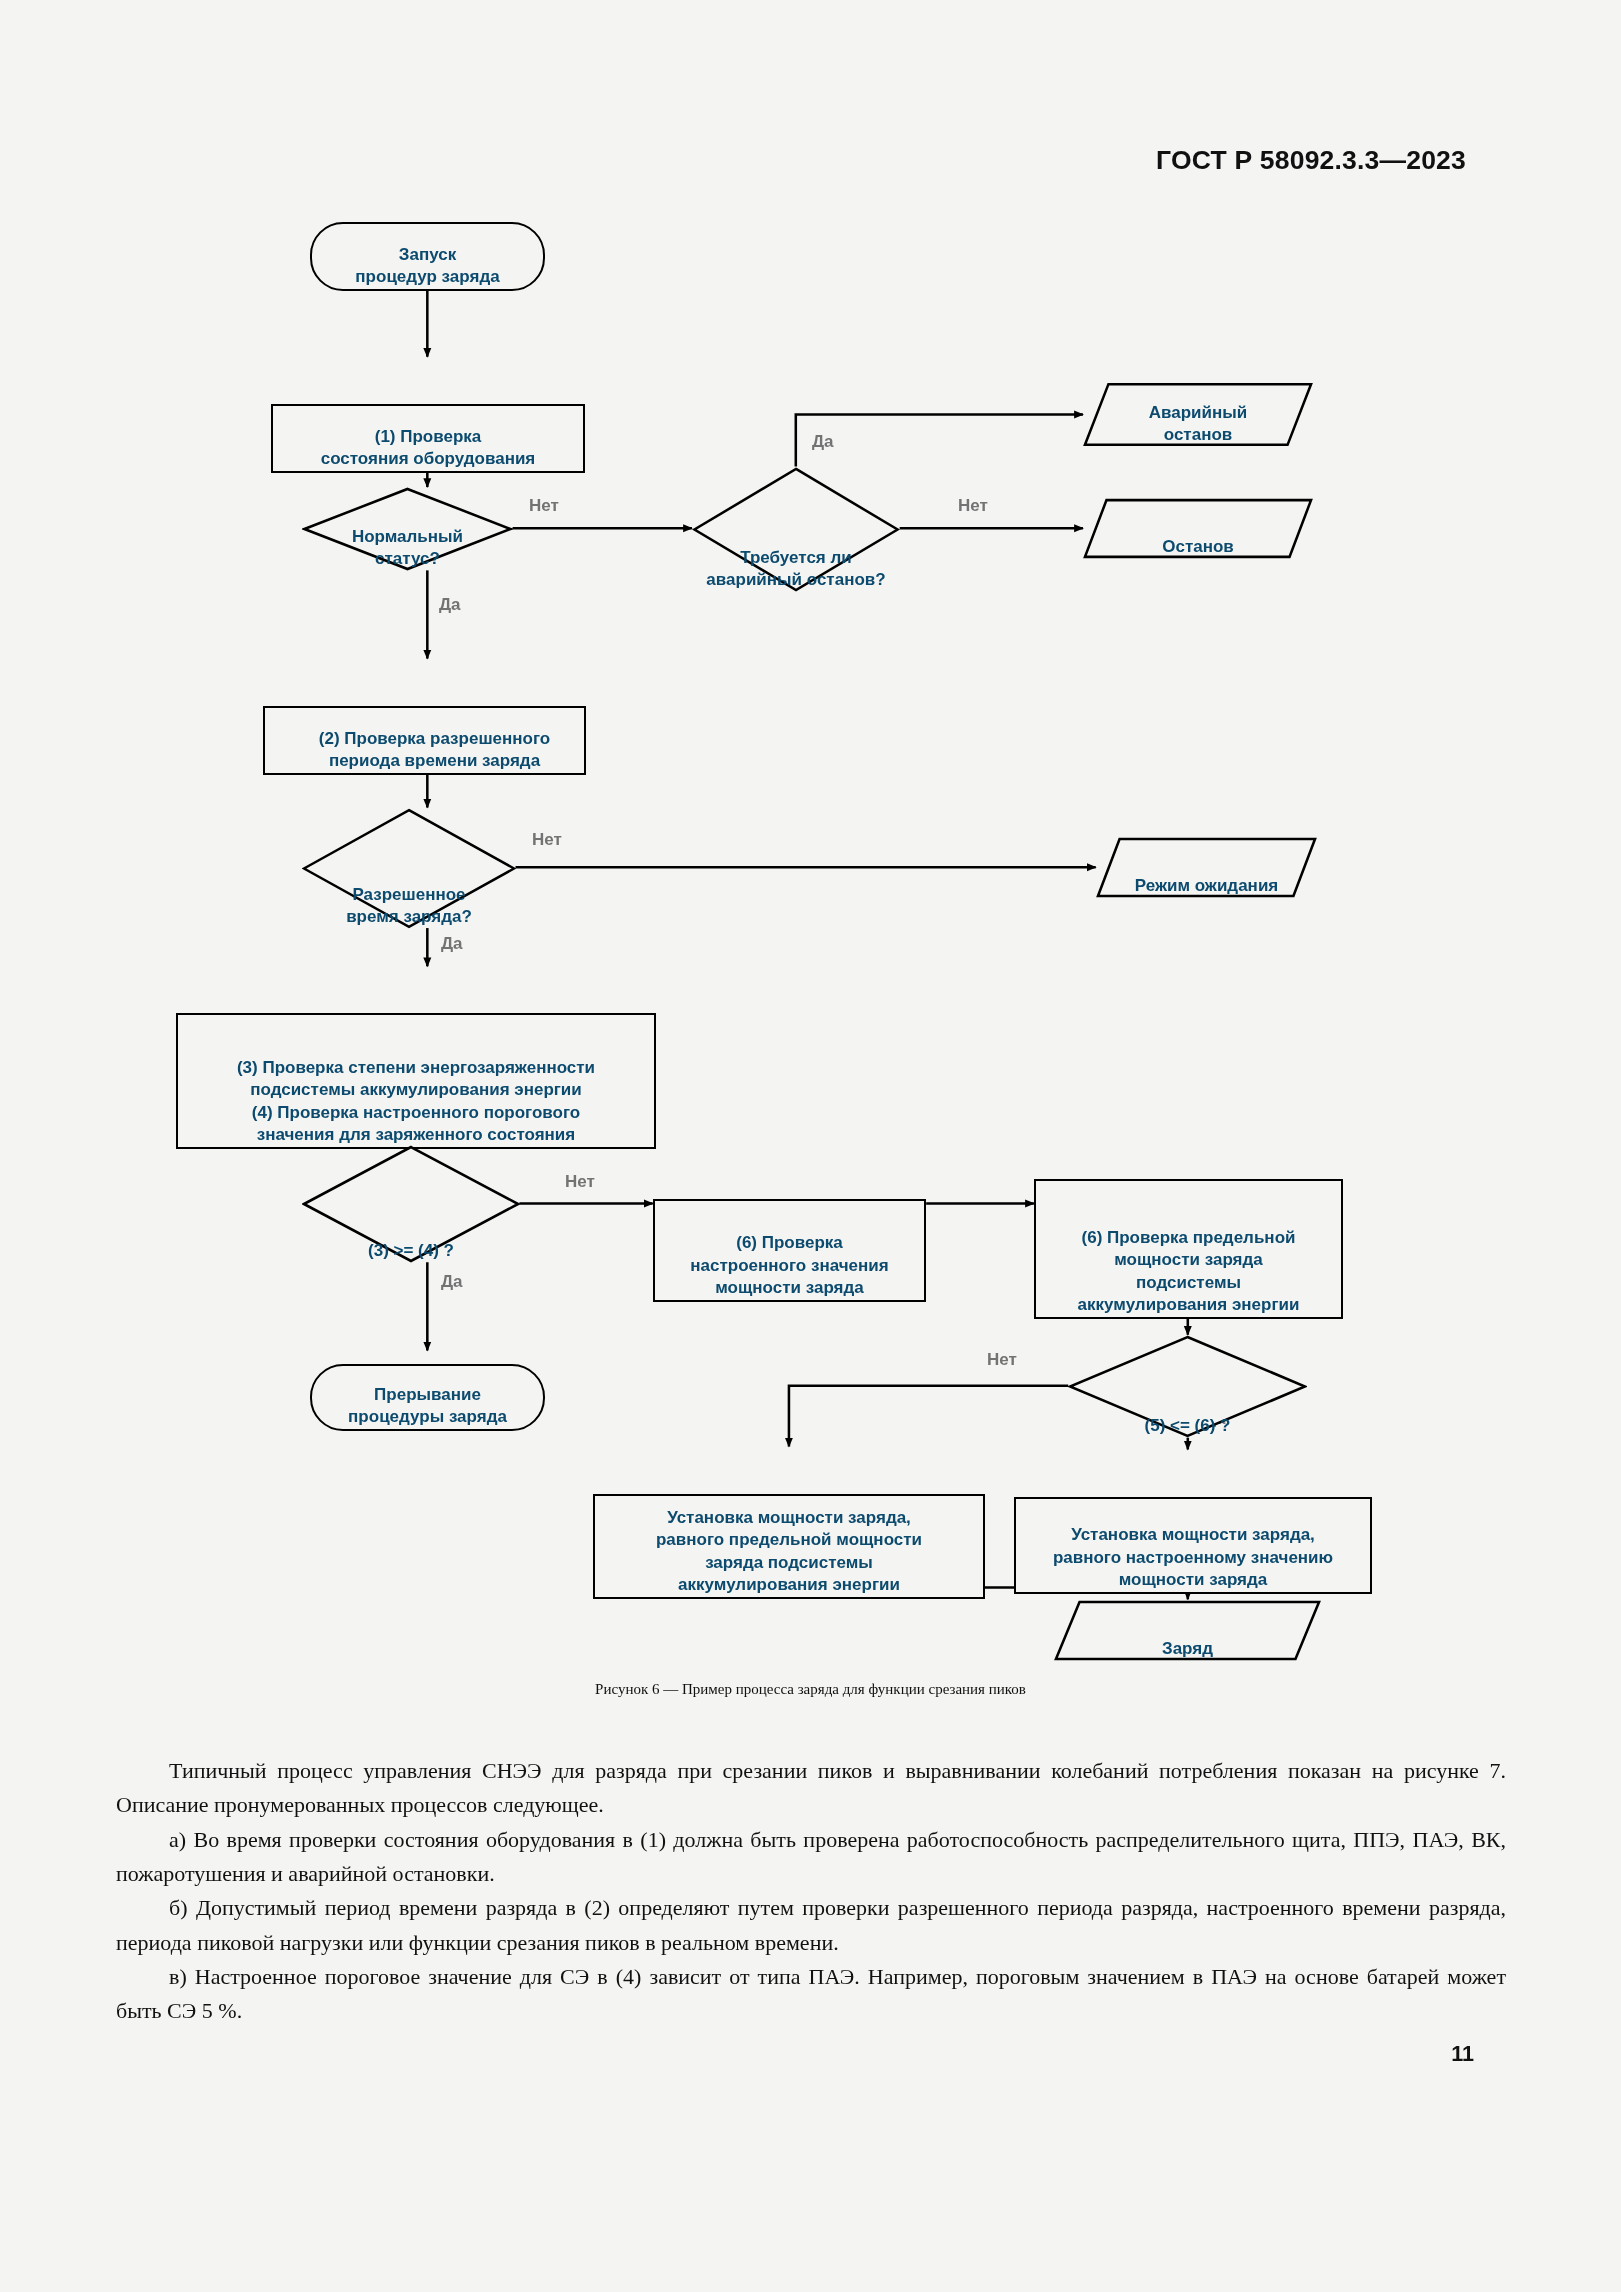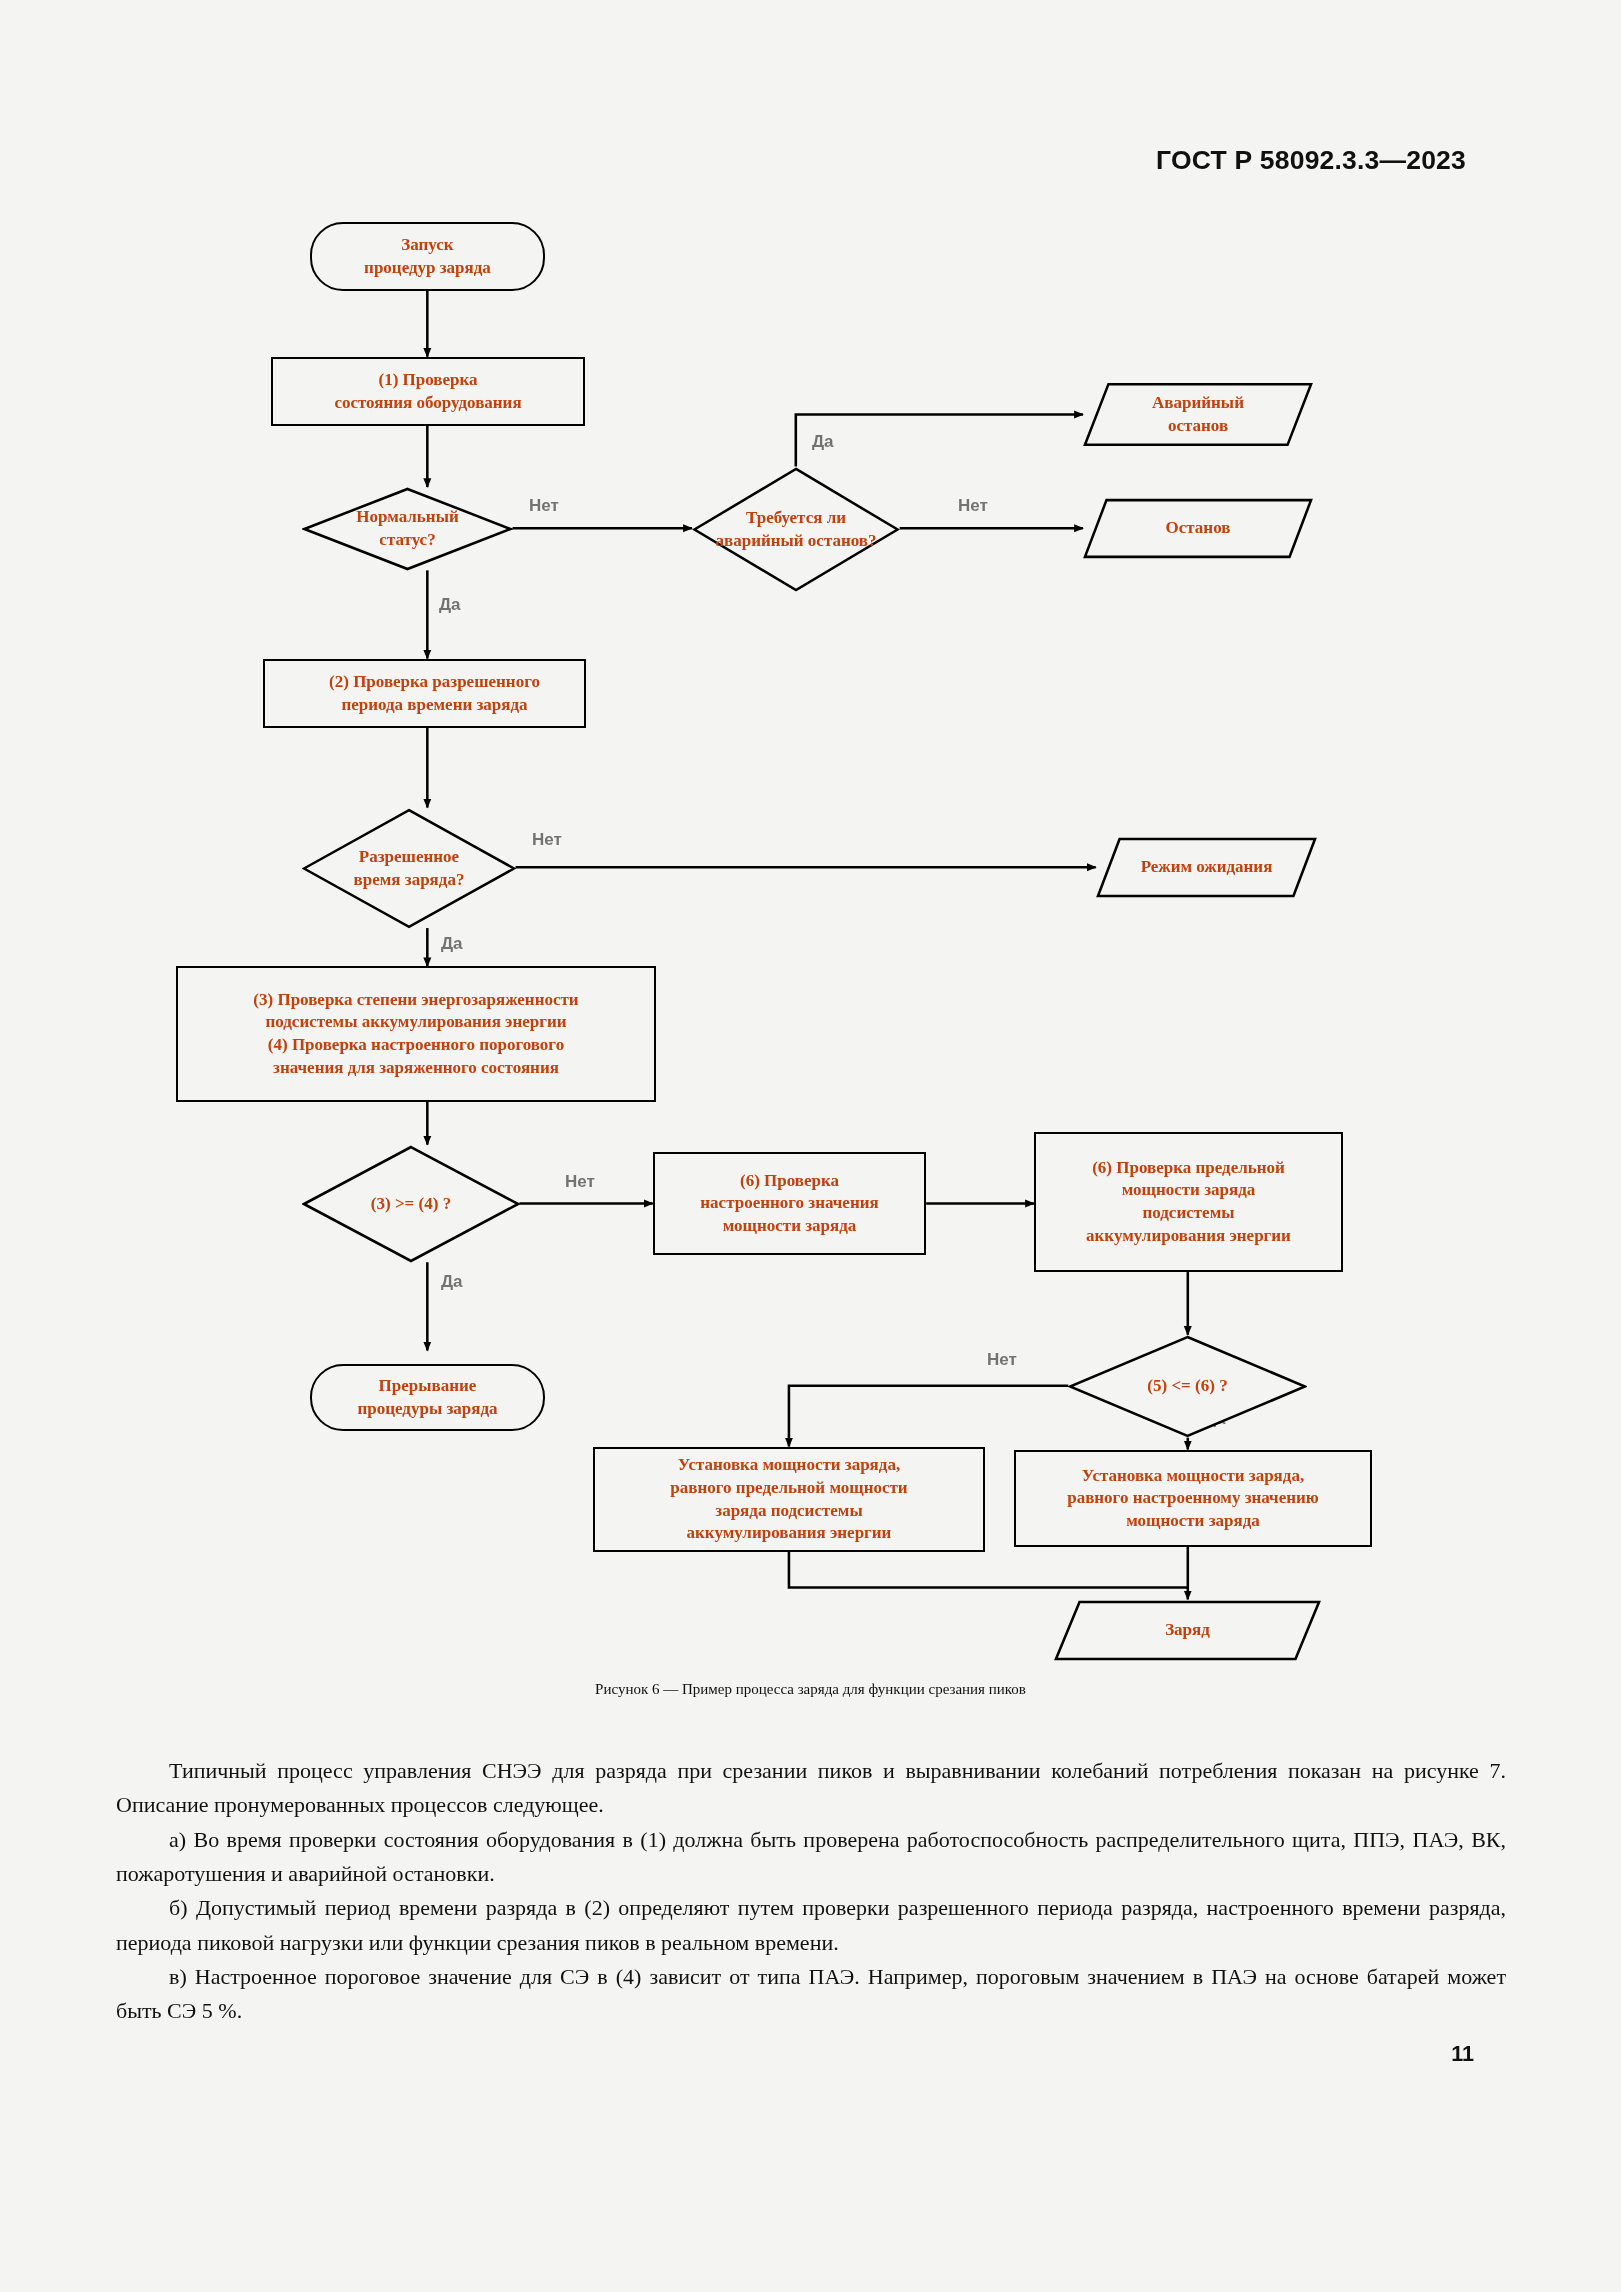--- a/index.html
+++ b/index.html
@@ -20,30 +20,30 @@
     font-size:26.5px;font-weight:bold;letter-spacing:0.2px;
     white-space:nowrap;
   }
 
   
   .figure{position:absolute;left:0;top:0;width:1621px;height:1666px;}
   .figure svg{position:absolute;left:0;top:0;}
 
   .node{
     position:absolute;
-    display:flex;align-items:center;justify-content:center;
+    display:flex;align-items:flex-end;justify-content:center;
     text-align:center;
-    font-family:Liberation Serif, serif;
+    font-family:Liberation Sans, sans-serif;
     font-weight:bold;
     font-size:17px;
     line-height:1.33;
-    color:#c2410c;
+    color:#0c4a6e;
     box-sizing:border-box;
   }
-  .proc{border:2.4px solid #000;background:#f4f4f3;}
+  .proc{border:2.4px solid #000;background:#f4f4f3;margin-top:47px;}
   .term{border:2.5px solid #000;background:#f4f4f3;border-radius:33px;}
   .decision{background:transparent;}
   .decision .dlabel{position:relative;z-index:2;}
   .decision svg{position:absolute;left:0;top:0;z-index:1;}
   .io{background:transparent;}
   .io .iolabel{position:relative;z-index:2;}
   .io svg{position:absolute;left:0;top:0;z-index:1;}
 
   .edge-label{
     position:absolute;

